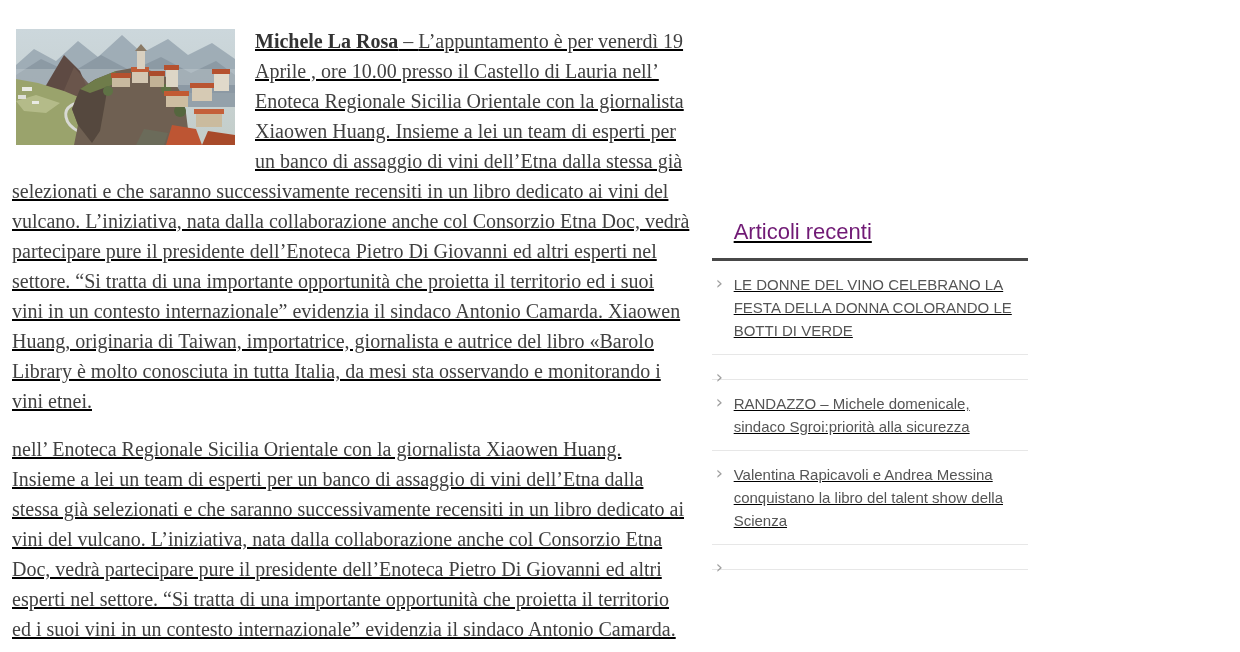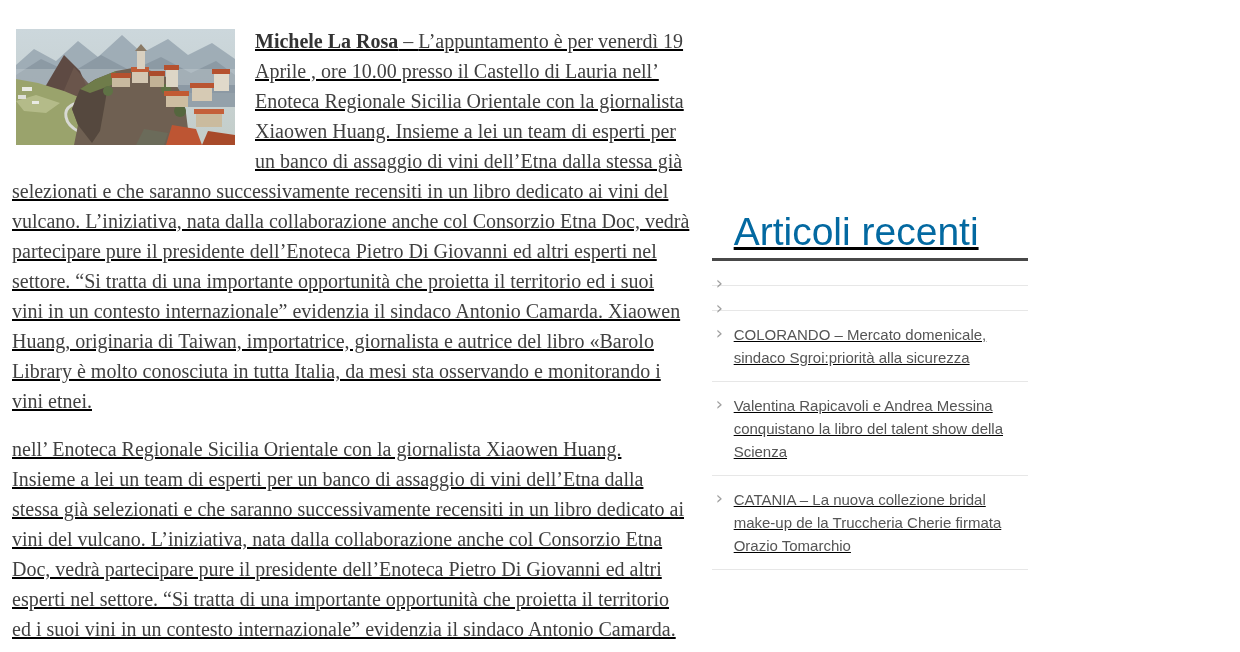--- a/index.html
+++ b/index.html
@@ -37,24 +37,24 @@
   .sidebar {
     width: 380px;
     margin-left: 22px;
     padding-top: 203px;
     font-family: "Liberation Sans", sans-serif;
   }
   .sidebar-title {
     margin: 0;
     padding: 0 0 9px 22px;
     border-bottom: 3px solid #484848;
-    font-size: 39px;
+    font-size: 22px;
     line-height: 34px;
     font-weight: 400;
-    color: #0369a1;
+    color: #701a75;
   }
   .recent-list { list-style: none; margin: 0; padding: 0; }
   .recent-item {
     position: relative;
     padding: 12px 6px 12px 22px;
     border-bottom: 1px solid #e7e7e7;
   }
   .chev {
     position: absolute;
     left: 4px;
@@ -141,36 +141,36 @@
 
     <p class="para">nell’ Enoteca Regionale Sicilia Orientale con la giornalista Xiaowen Huang. Insieme a lei un team di esperti per un banco di assaggio di vini dell’Etna dalla stessa già selezionati e che saranno successivamente recensiti in un libro dedicato ai vini del vulcano. L’iniziativa, nata dalla collaborazione anche col Consorzio Etna Doc, vedrà partecipare pure il presidente dell’Enoteca Pietro Di Giovanni ed altri esperti nel settore. “Si tratta di una importante opportunità che proietta il territorio ed i suoi vini in un contesto internazionale” evidenzia il sindaco Antonio Camarda. Xiaowen Huang, originaria di Taiwan, importatrice, giornalista e autrice del libro «Barolo Library è molto conosciuta in tutta Italia, da mesi sta osservando e monitorando i vini etnei.</p>
 
   </div>
 
   <aside class="sidebar">
     <h2 class="sidebar-title">Articoli recenti</h2>
     <ul class="recent-list" id="recent-list">
   <li class="recent-item">
     <span class="chev">›</span>
+    <a class="recent-link">LE DONNE DEL VINO CELEBRANO LA FESTA DELLA DONNA COLORANDO LE BOTTI DI VERDE</a>
   </li>
 
   <li class="recent-item">
     <span class="chev">›</span>
   </li>
 
   <li class="recent-item">
     <span class="chev">›</span>
-    <a class="recent-link">COLORANDO – Mercato domenicale, sindaco Sgroi:priorità alla sicurezza</a>
+    <a class="recent-link">RANDAZZO – Michele domenicale, sindaco Sgroi:priorità alla sicurezza</a>
   </li>
 
   <li class="recent-item">
     <span class="chev">›</span>
     <a class="recent-link">Valentina Rapicavoli e Andrea Messina conquistano la libro del talent show della Scienza</a>
   </li>
 
   <li class="recent-item">
     <span class="chev">›</span>
-    <a class="recent-link">CATANIA – La nuova collezione bridal make-up de la Truccheria Cherie firmata Orazio Tomarchio</a>
   </li>
 </ul>
   </aside>
 
 </div>
 
 </body></html>

